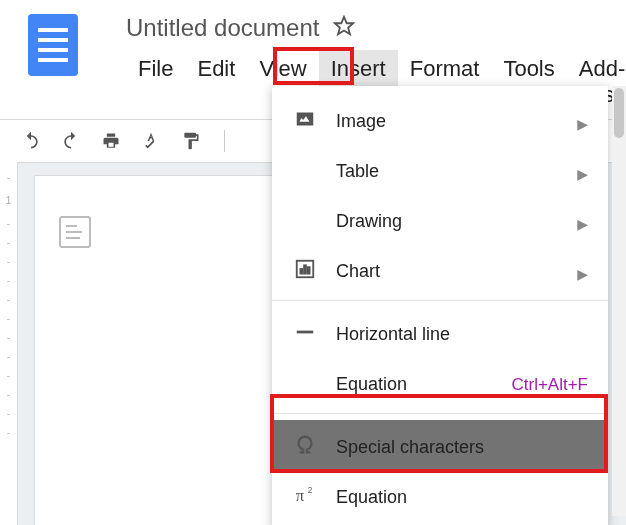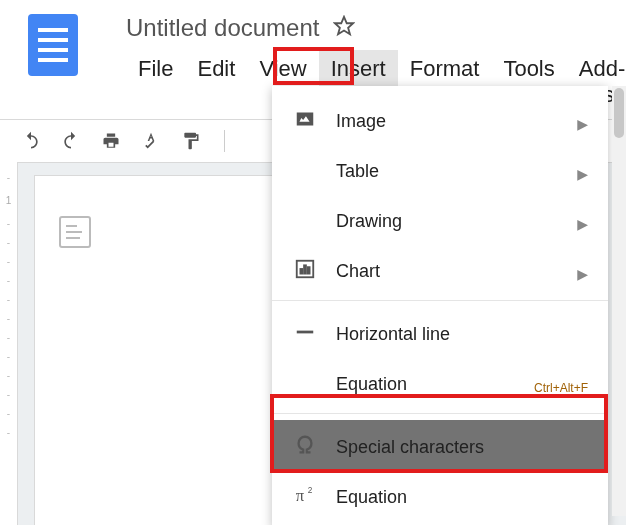--- a/index.html
+++ b/index.html
@@ -161,21 +161,21 @@
     .dd-item:hover, .dd-item.hover { background:#737373; }
     .dd-icon {
       width:26px; height:26px; margin-right:18px;
       display:flex; align-items:center; justify-content:center;
       color:#555;
       flex-shrink:0;
     }
     .dd-icon.blank { visibility:hidden;}
     .dd-label { flex:1; }
     .dd-arrow { color:#888; font-size:14px;}
-    .dd-shortcut { color:#a16207; font-size:12px;}
+    .dd-shortcut { color:#a21caf; font-size:17px;}
     .dd-sep { height:1px; background:#e5e5e5; margin:6px 0;}
     .scrollbar {
       position:absolute;
       right:0; top:86px;
       width:14px; height:430px;
       background:#f1f1f1;
       z-index:45;
     }
     .scrollbar-thumb {
       width:10px; height:50px;

